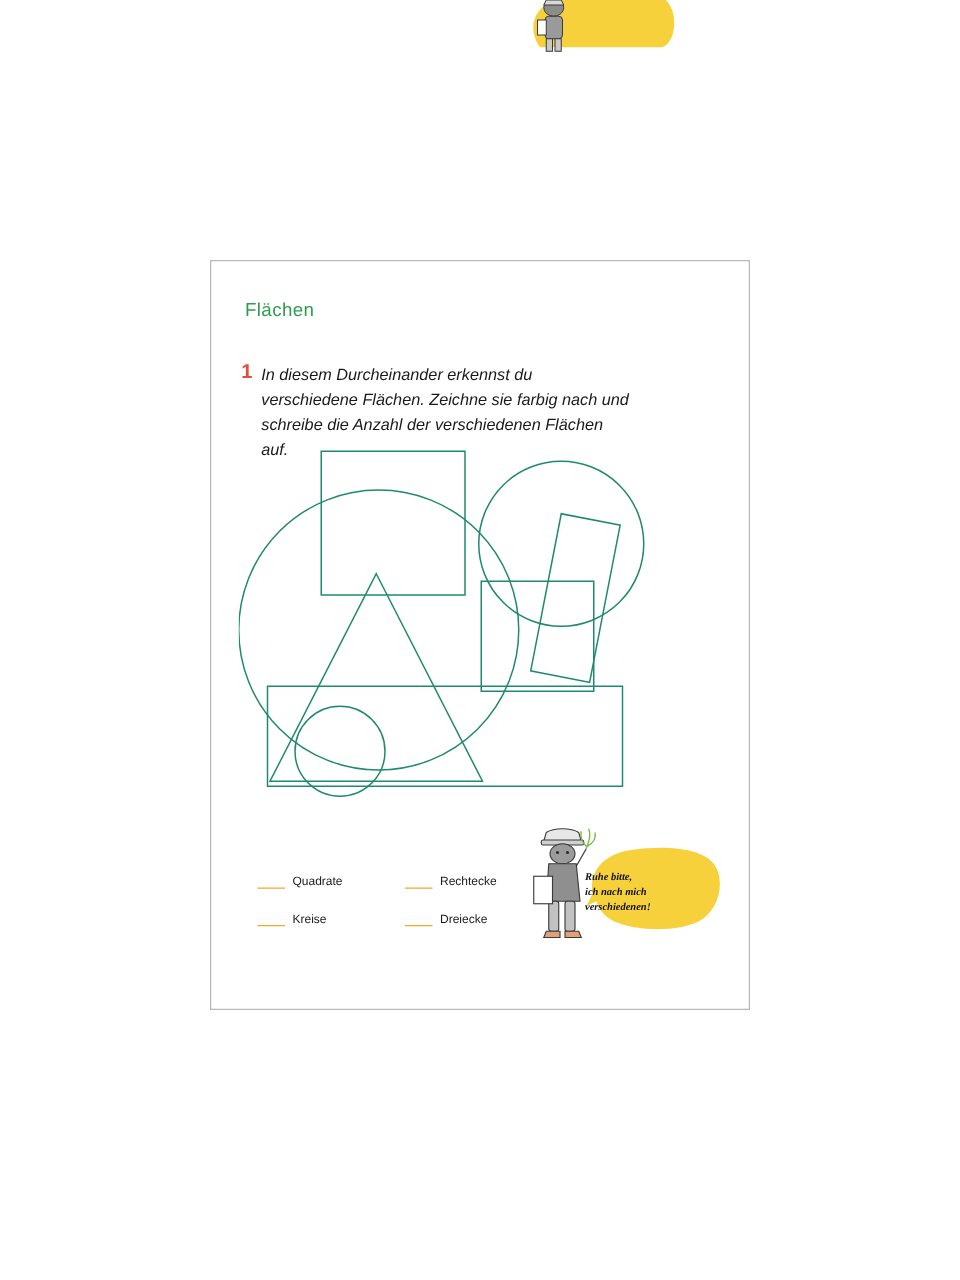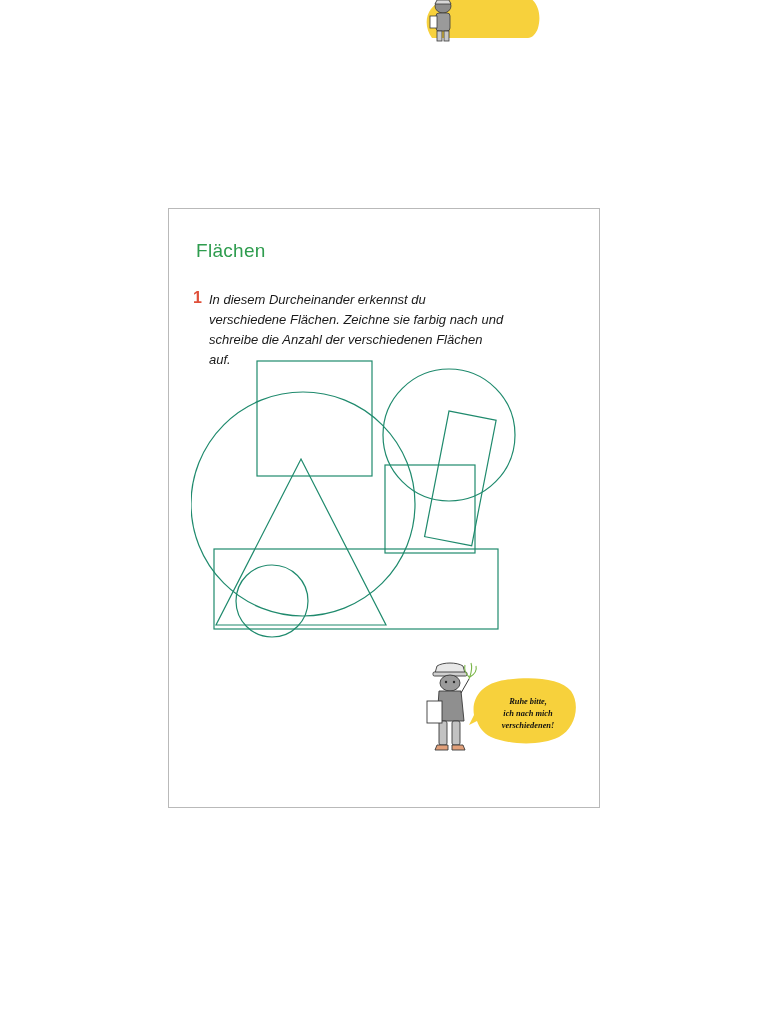--- a/index.html
+++ b/index.html
@@ -25,21 +25,21 @@
     background: #ffffff;
     border: 1px solid #b9b9b9;
     box-sizing: border-box;
   }
 
   
   .worksheet-title {
     position: absolute;
     left: 27px;
     top: 31px;
-    font-size: 19px;
+    font-size: 15px;
     color: #2e9c4e;
     letter-spacing: 0.3px;
   }
 
   
   .task-number {
     position: absolute;
     left: 24px;
     top: 81px;
     font-size: 16px;
@@ -109,24 +109,23 @@
   .bubble {
     position: absolute;
     left: 300px;
     top: 466px;
     width: 108px;
     height: 72px;
   }
   .bubble svg { display: block; }
   .bubble-text {
     position: absolute;
-    left: 313px;
+    left: 299px;
     top: 487px;
     width: 92px;
-    text-align: center;
     font-size: 8.4px;
     line-height: 1.42;
     color: #111111;
     font-style: italic;
     font-family: "Liberation Serif", serif;
     font-weight: bold;
   }
 
   
   .top-snippet {
@@ -176,20 +175,42 @@
       <circle cx="112" cy="155" r="112"></circle>
       <circle cx="258" cy="86" r="66"></circle>
       <rect x="0" y="0" width="48" height="128" transform="translate(258,62) rotate(11)"></rect>
       <rect x="194" y="116" width="90" height="88"></rect>
       <rect x="23" y="200" width="284" height="80"></rect>
       <polygon points="110,110 195,276 25,276"></polygon>
       <circle cx="81" cy="252" r="36"></circle>
     </svg>
   </div>
 
+  <div class="answers">
+    <div class="ans-row">
+      <div class="ans-item">
+        <span class="ans-line"></span>
+        <span class="ans-label">Quadrate</span>
+      </div>
+      <div class="ans-item">
+        <span class="ans-line"></span>
+        <span class="ans-label">Rechtecke</span>
+      </div>
+    </div>
+    <div class="ans-row">
+      <div class="ans-item">
+        <span class="ans-line"></span>
+        <span class="ans-label">Kreise</span>
+      </div>
+      <div class="ans-item">
+        <span class="ans-line"></span>
+        <span class="ans-label">Dreiecke</span>
+      </div>
+    </div>
+  </div>
 
   <div class="mascot">
     <svg width="60" height="100" viewBox="0 0 60 100">
 
       <path d="M14,16 L44,16 L42,9 C36,5 22,5 16,9 Z" fill="#e8e8e8" stroke="#3a3a3a" stroke-width="0.9"></path>
       <rect x="12" y="15" width="34" height="4" rx="1.5" fill="#d0d0d0" stroke="#3a3a3a" stroke-width="0.9"></rect>
 
       <ellipse cx="29" cy="26" rx="10" ry="8" fill="#9b9b9b" stroke="#3a3a3a" stroke-width="0.9"></ellipse>
       <circle cx="25" cy="25" r="1.2" fill="#2b2b2b"></circle>
       <circle cx="33" cy="25" r="1.2" fill="#2b2b2b"></circle>

